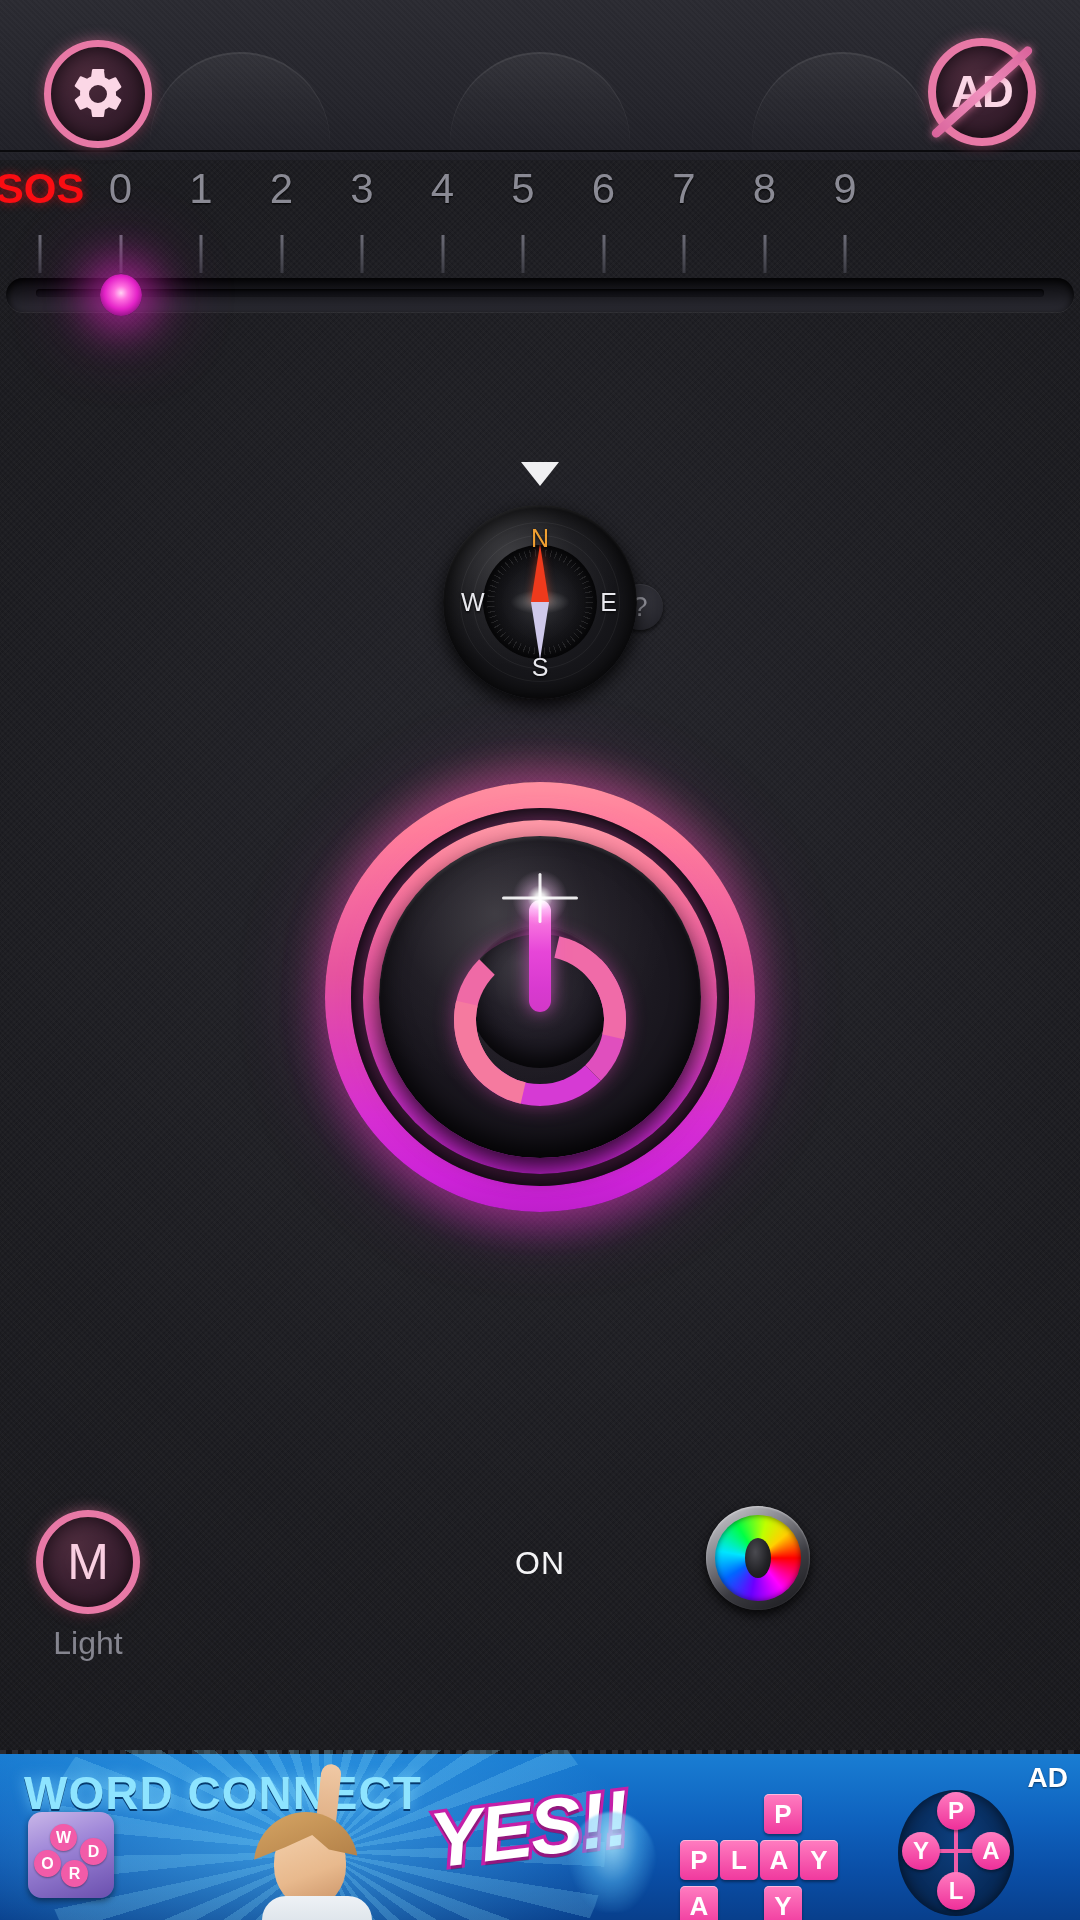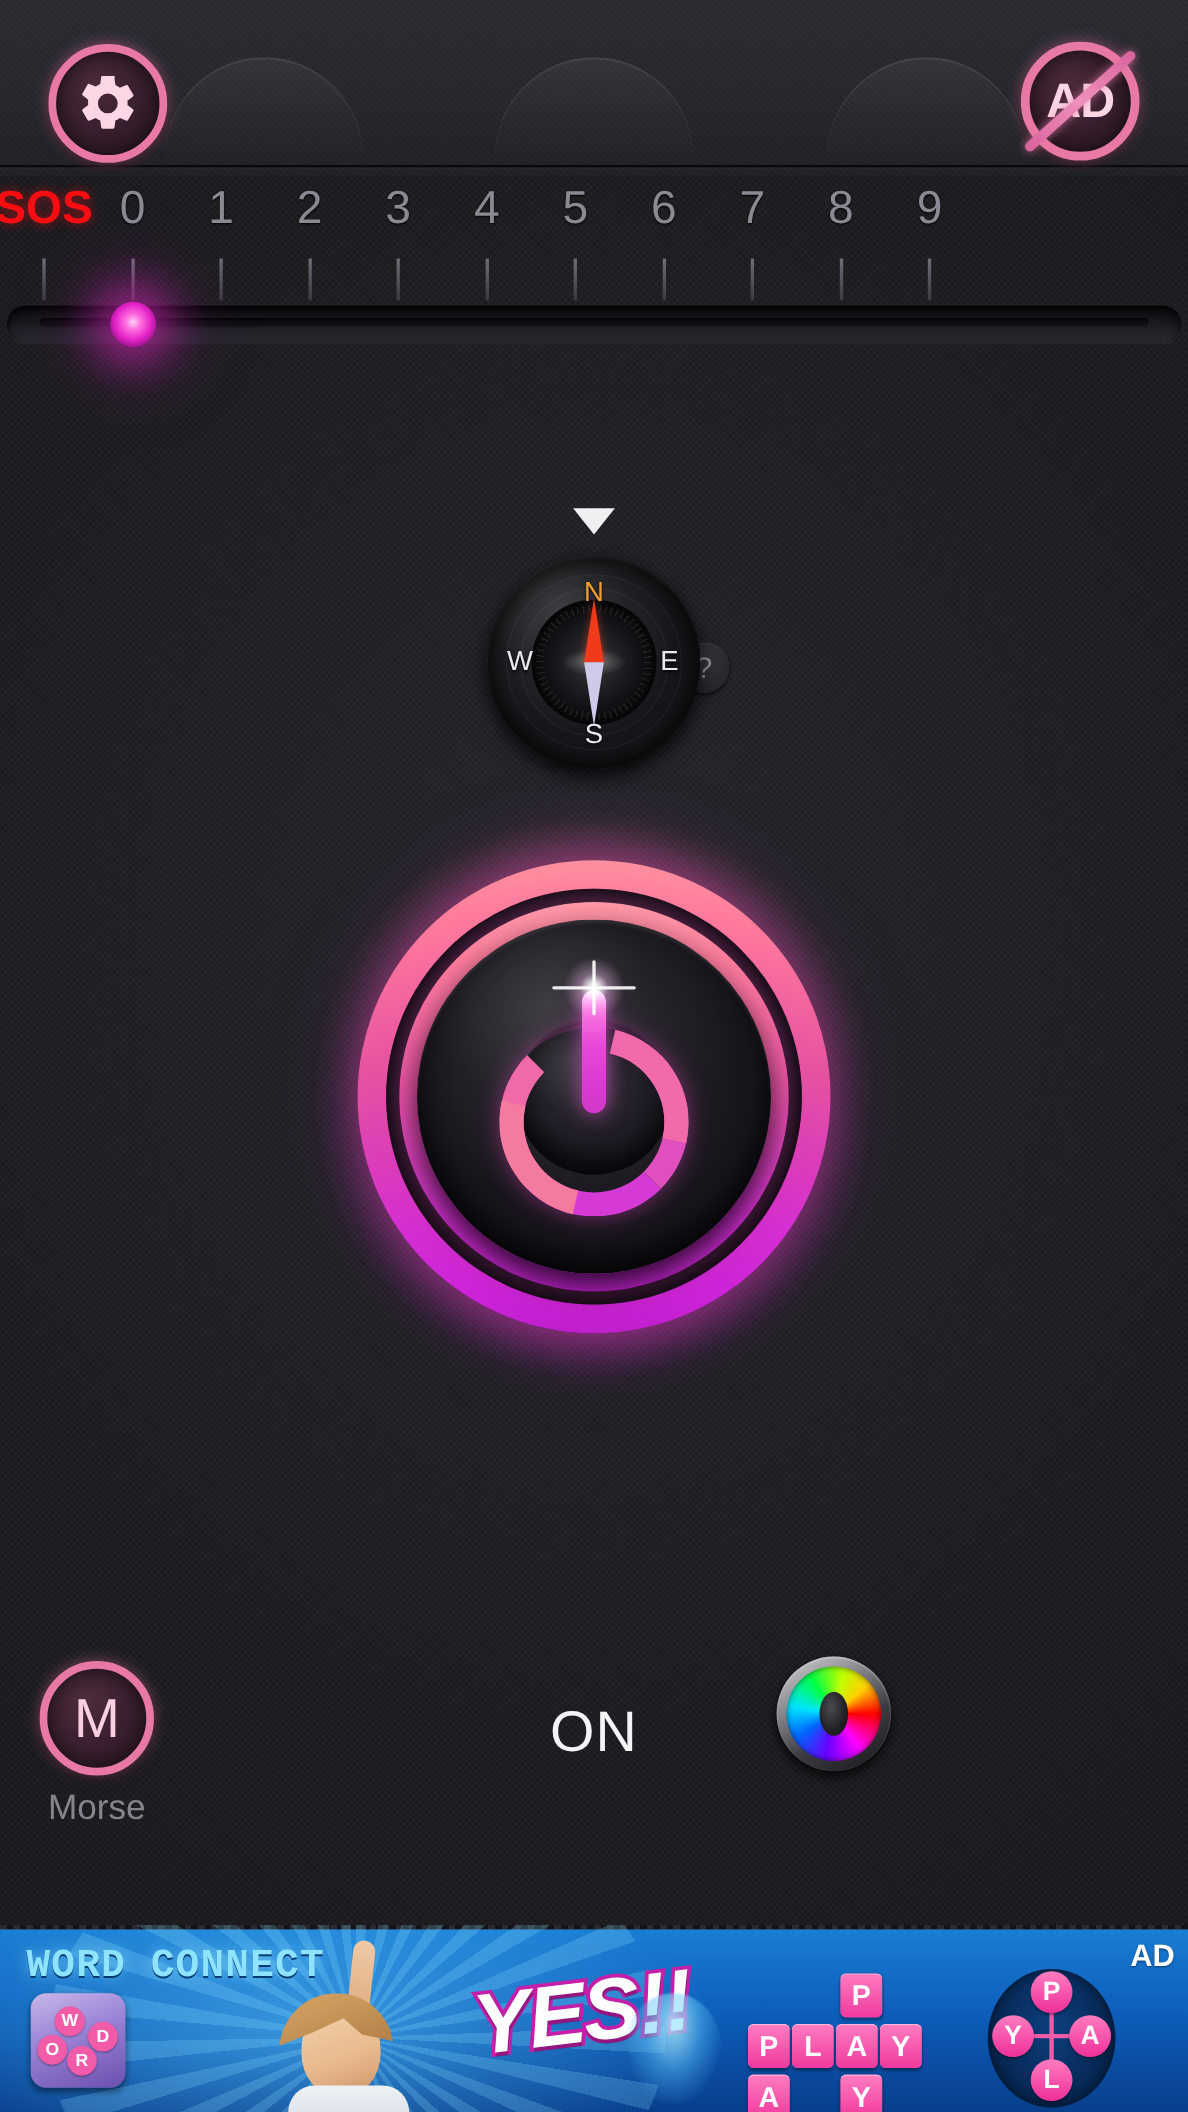--- a/index.html
+++ b/index.html
@@ -295,40 +295,40 @@
     content:""; position:absolute; left:50%; top:50%; transform:translate(-50%,-50%);
     width:26px; height:40px; border-radius:50%;
     background:radial-gradient(ellipse at 40% 35%, #4a4a50 0%, #232327 55%, #101012 100%);
   }
   .screenlight-label {
     position:absolute; left:626px; top:1622px; width:264px; text-align:center;
     font-size:32px; color:#85858f; font-family:"Liberation Sans", sans-serif;
   }
   .status-on {
     position:absolute; left:0; top:1545px; width:1080px; text-align:center;
-    font-size:52px; color:#f4f4f6; font-family:"Liberation Sans", sans-serif; letter-spacing:1px;
+    font-size:32px; color:#f4f4f6; font-family:"Liberation Sans", sans-serif; letter-spacing:1px;
   }
 
   
   #ad-banner {
     position:absolute; left:0; top:1750px; width:1080px; height:170px;
     background:
       radial-gradient(ellipse 55% 130% at 26% 55%, rgba(90,200,255,0.55) 0%, rgba(20,110,210,0.0) 62%),
       linear-gradient(180deg,#1a7fd4 0%, #0f63bf 40%, #0a4ea6 72%, #083f8c 100%);
     overflow:hidden;
   }
   .ad-rays {
     position:absolute; left:4%; top:-60%; width:52%; height:240%;
     background:repeating-conic-gradient(from 0deg at 50% 50%,
       rgba(140,225,255,0.22) 0deg 5deg, rgba(255,255,255,0) 5deg 11deg);
     border-radius:50%;
   }
   .ad-title {
-    position:absolute; left:24px; top:16px; font-size:36px; font-weight:bold; letter-spacing:1px;
-    color:#8ee4ff; font-family:Liberation Mono, monospace;
+    position:absolute; left:24px; top:16px; font-size:46px; font-weight:bold; letter-spacing:1px;
+    color:#8ee4ff; font-family:Liberation Sans, sans-serif;
     text-shadow:0 2px 0 #063a6e, 0 0 14px rgba(130,220,255,0.65);
   }
   .ad-appicon {
     position:absolute; left:28px; top:62px; width:86px; height:86px; border-radius:14px;
     background:linear-gradient(160deg,#c9b7e8 0%, #9e86d8 40%, #6a4fae 100%);
     box-shadow:0 3px 6px rgba(0,0,0,0.45); overflow:hidden;
   }
   .ai-tile {
     position:absolute; width:27px; height:27px; border-radius:50%;
     background:#f25ba8; color:#fff; font-size:16px; font-weight:bold;
@@ -503,21 +503,21 @@
       <div class="p-arc"></div>
       <div class="p-arc2"></div>
       <div class="p-bar"></div>
       <div class="p-spark"></div>
     </div>
   </div>
 
   <div id="morse-btn">
     <span class="morse-m">M</span>
   </div>
-  <div class="morse-label">Morse</div>
+  <div class="morse-label">Light</div>
 
   <div class="status-on">ON</div>
 
   <div id="screenlight-btn">
     <div class="color-wheel"></div>
   </div>
 
   <div id="ad-banner">
     <div class="ad-topline"></div>
     <div class="ad-rays"></div>

